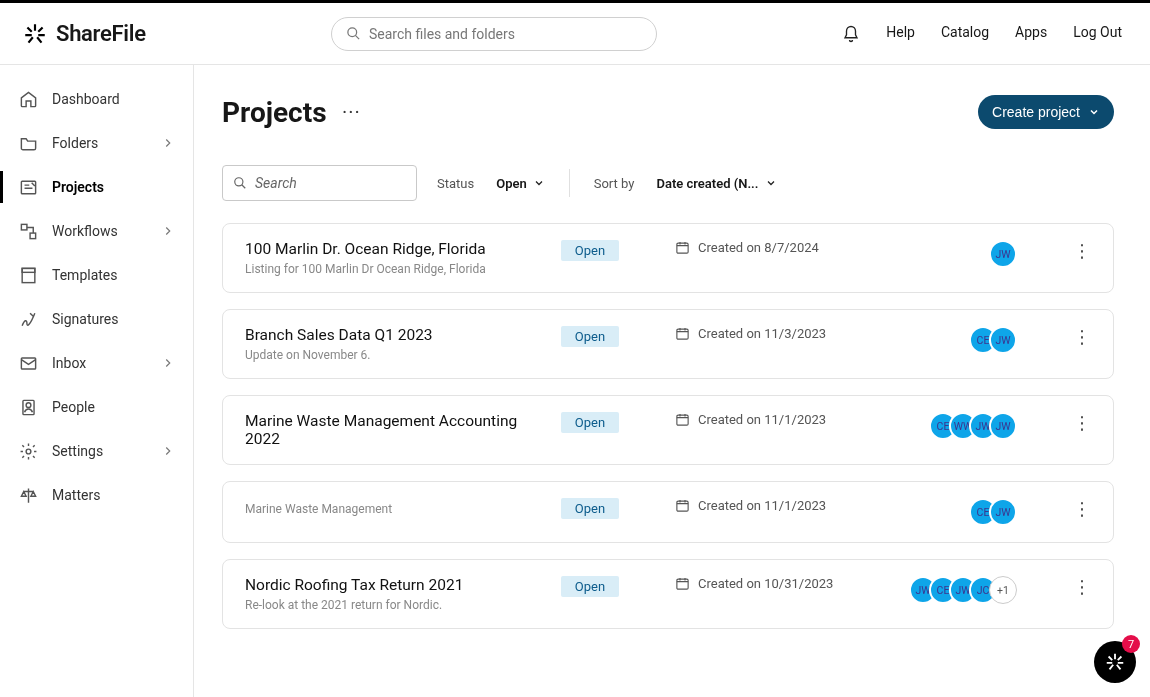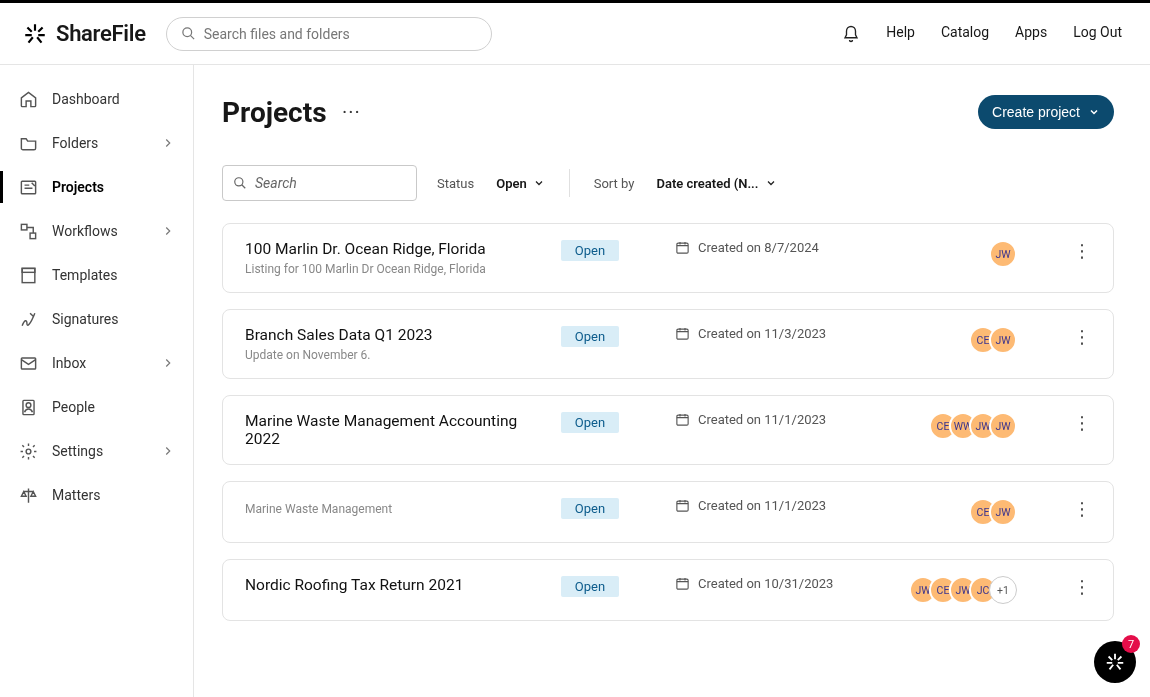--- a/index.html
+++ b/index.html
@@ -32,21 +32,21 @@
     font-weight: 600;
     letter-spacing: -0.3px;
     text-align: right;
   }
   .logo-mark {
     width: 26px; height: 26px;
   }
   .search-wrap {
     flex: 1;
     display: flex;
-    justify-content: flex-start;
+    justify-content: center;
   }
   .global-search {
     width: 326px;
     height: 34px;
     border: 1px solid #d0d0d0;
     border-radius: 17px;
     display: flex;
     align-items: center;
     padding: 0 14px;
     color: #777;
@@ -122,21 +122,21 @@
   .card .c-title-col { width:300px; }
   .card .c-title { font-size:15.5px; color:#111; }
   .card .c-sub { font-size:12px; color:#888; margin-top:4px;}
   .status-badge {
     background:#d9edf7; color:#0d5c8c; font-size:13px; padding:3px 10px; border-radius:2px;
     width:58px; text-align:center;
   }
   .c-date { display:flex; align-items:center; gap:8px; color:#555; font-size:13px; width:210px; margin-left:40px;}
   .avatars { display:flex; margin-left:auto; margin-right:40px;}
   .av {
-    width:28px; height:28px; border-radius:50%; background:#fdba74;
+    width:28px; height:28px; border-radius:50%; background:#0ea5e9;
     display:flex; align-items:center; justify-content:center;
     font-size:10.5px; color:#3c358e; border:2px solid #fff; margin-left:-8px;
   }
   .av:first-child{ margin-left:0;}
   .av.more { background:#fff; border:1px solid #ccc; color:#555;}
   .c-menu { color:#444; font-size:18px; cursor:pointer; width:18px; text-align:center;}
   
   .fab {
     position:absolute; right:14px; bottom:14px;
     width:42px; height:42px; border-radius:50%; background:#000;
@@ -417,20 +417,21 @@
           </div>
           <div class="avatars">
             <div class="av">CE</div>
             <div class="av">JW</div>
           </div>
           <div class="c-menu">⋮</div>
         </div>
         <div class="card">
           <div class="c-title-col">
             <div class="c-title">Nordic Roofing Tax Return 2021</div>
+            <div class="c-sub">Re-look at the 2021 return for Nordic.</div>
           </div>
           <div class="status-badge">Open</div>
           <div class="c-date">
             <span>
               <svg width="15" height="15" viewBox="0 0 24 24" fill="none" stroke="#555" stroke-width="1.8">
                 <rect x="3" y="5" width="18" height="16" rx="2"></rect>
                 <path d="M3 9h18M8 3v4M16 3v4"></path>
               </svg>
             </span>
             <span>Created on 10/31/2023</span>

